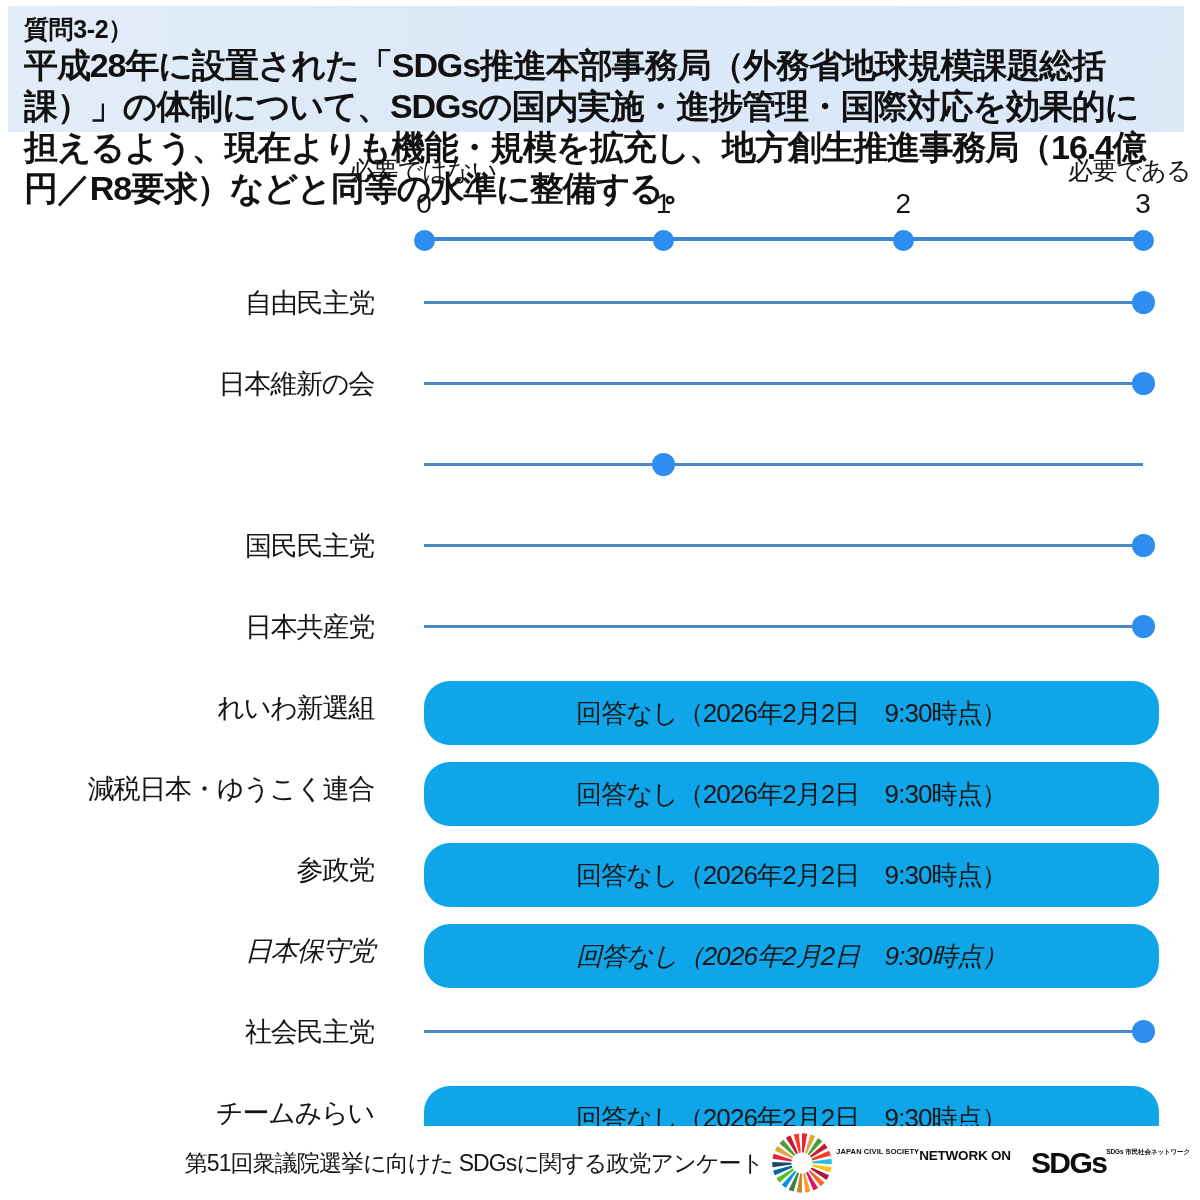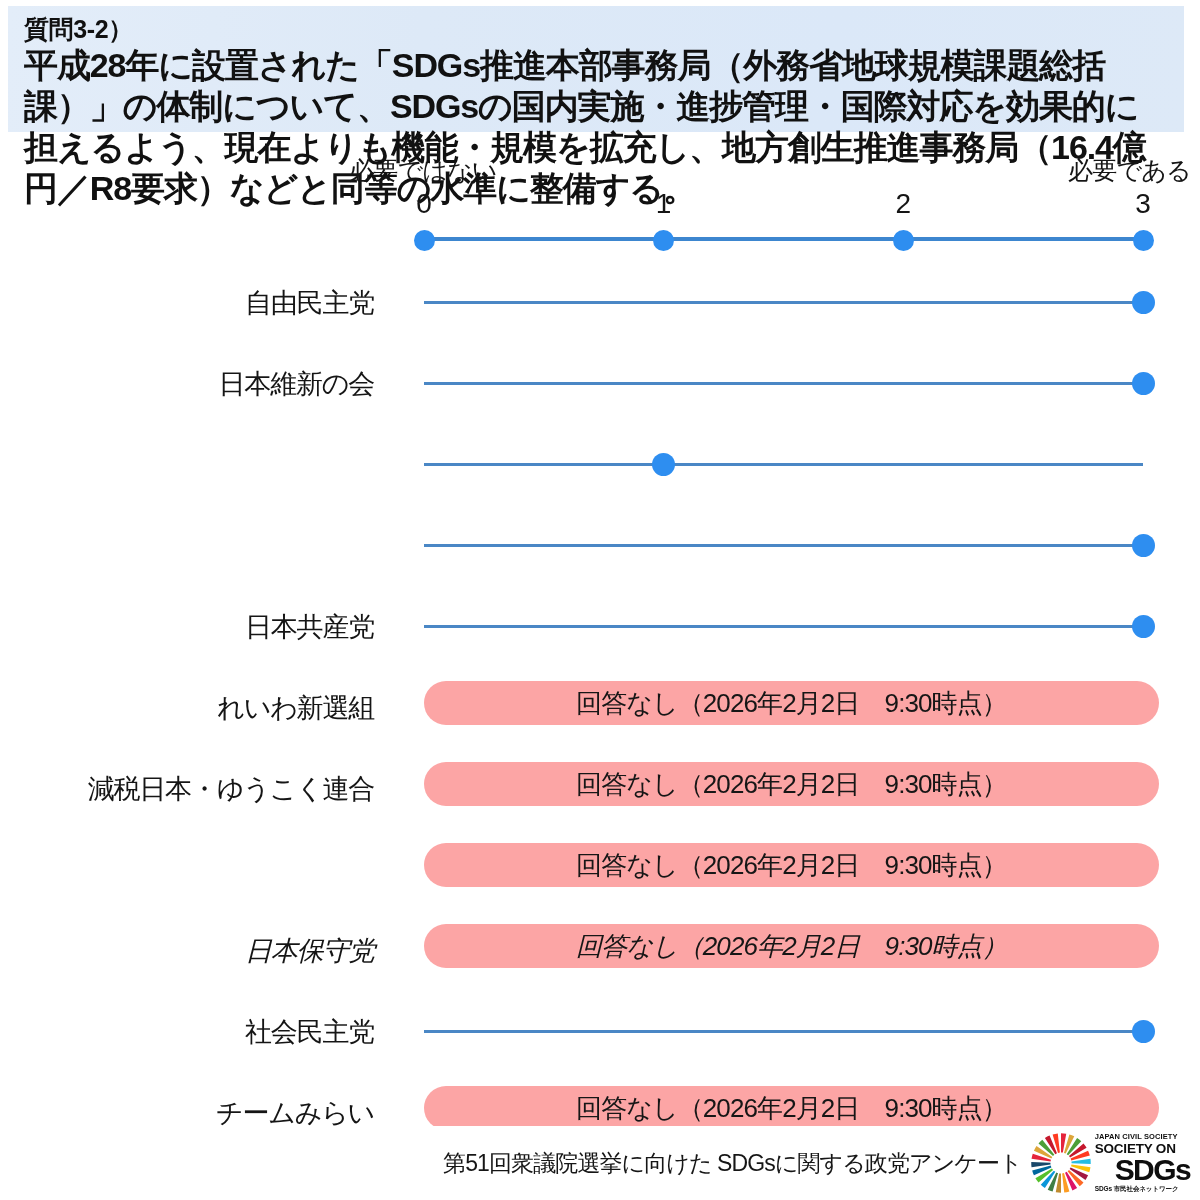--- a/index.html
+++ b/index.html
@@ -138,23 +138,23 @@
     margin-left: -11.5px;
     margin-top: -11.5px;
     border-radius: 50%;
     background: #2e8ef0;
   }
   .row-pill {
     position: absolute;
     left: 408px;
     top: 14px;
     width: 735px;
-    height: 44px;
+    height: 64px;
     border-radius: 26px;
-    background: #fca5a5;
+    background: #0ea5e9;
     display: flex;
     align-items: center;
     justify-content: center;
     font-size: 26px;
     color: #161616;
     letter-spacing: -0.9px;
     white-space: nowrap;
   }
 
   
@@ -179,21 +179,20 @@
     margin-right: 8px;
   }
   #footer-logo {
     display: flex;
     align-items: center;
     gap: 3px;
   }
   #logo-burst { width: 62px; height: 62px; display: block; }
   #logo-wordmark {
     display: flex;
-    flex-direction: column;
     justify-content: center;
     line-height: 1;
   }
   .logo-line-1 {
     font-size: 7.5px;
     font-weight: bold;
     color: #0e0e0e;
     letter-spacing: 0.1px;
     white-space: nowrap;
   }
@@ -260,37 +259,39 @@
       <div class="row" style="top: 211px;">
         <div class="row-label">日本維新の会</div>
         <div class="row-track"></div>
         <div class="row-dot" style="left: 1127px;"></div>
       </div>
       <div class="row" style="top: 292px;">
         <div class="row-track"></div>
         <div class="row-dot" style="left: 647.667px;"></div>
       </div>
       <div class="row" style="top: 373px;">
+        <div class="row-label">国民民主党</div>
         <div class="row-track"></div>
         <div class="row-dot" style="left: 1127px;"></div>
       </div>
       <div class="row" style="top: 454px;">
         <div class="row-label">日本共産党</div>
         <div class="row-track"></div>
         <div class="row-dot" style="left: 1127px;"></div>
       </div>
       <div class="row" style="top: 535px;">
         <div class="row-label">れいわ新選組</div>
         <div class="row-pill">回答なし（2026年2月2日　9:30時点）</div>
       </div>
       <div class="row" style="top: 616px; text-align: center;">
         <div class="row-label">減税日本・ゆうこく連合</div>
         <div class="row-pill">回答なし（2026年2月2日　9:30時点）</div>
       </div>
       <div class="row" style="top: 697px;">
+        <div class="row-label">参政党</div>
         <div class="row-pill">回答なし（2026年2月2日　9:30時点）</div>
       </div>
       <div class="row" style="top: 778px; font-style: italic;">
         <div class="row-label">日本保守党</div>
         <div class="row-pill">回答なし（2026年2月2日　9:30時点）</div>
       </div>
       <div class="row" style="top: 859px;">
         <div class="row-label">社会民主党</div>
         <div class="row-track"></div>
         <div class="row-dot" style="left: 1127px;"></div>
@@ -326,18 +327,18 @@
           <path d="M33.17303548802414 52.41935225064585 L2.488570789715233 56.83111223711769 A48 48 0 0 1 2.0281867886815377 48.355269864576144 L33.00998282099138 49.417491410370715 A17 17 0 0 0 33.17303548802414 52.41935225064585 Z" fill="#19486a"></path>
           <path d="M33.17303548802414 47.580647749354156 L2.488570789715226 43.16888776288232 A48 48 0 0 1 4.434756318559927 34.90667139922457 L33.86230952948998 44.6544461205587 A17 17 0 0 0 33.17303548802414 47.580647749354156 Z" fill="#e5243b"></path>
           <path d="M34.536256078973196 42.937944778967925 L6.337664222983129 30.06007937590943 A48 48 0 0 1 10.532750904570214 22.68084465362634 L36.022015945368615 40.324465814826 A17 17 0 0 0 34.536256078973196 42.937944778967925 Z" fill="#dda63a"></path>
           <path d="M37.152257235977615 38.86736752293015 L13.724020430995616 18.566684770626303 A48 48 0 0 1 19.828147291524047 12.668253400918509 L39.31413549908143 36.778339746158636 A17 17 0 0 0 37.152257235977615 38.86736752293015 Z" fill="#4c9f38"></path>
           <path d="M40.809106103254834 35.69868994186993 L24.049240762131284 9.619830424103327 A48 48 0 0 1 31.56788774600139 5.68005823722244 L43.47196024337549 34.30335395901628 A17 17 0 0 0 40.809106103254834 35.69868994186993 Z" fill="#c5192d"></path>
           <path d="M45.21054653369569 33.688619448553546 L36.47683727161137 3.944337266504128 A48 48 0 0 1 44.80088831530523 2.282401174303935 L48.158647945003935 33.10001708256598 A17 17 0 0 0 45.21054653369569 33.688619448553546 Z" fill="#ff3a21"></path>
         </g>
     </svg>
     <div id="logo-wordmark">
       <div class="logo-line-1">JAPAN CIVIL SOCIETY</div>
-      <div class="logo-line-2">SOCIETY ON</div>
+      <div class="logo-line-2">NETWORK ON</div>
       <div class="logo-line-3">SDGs</div>
       <div class="logo-line-4">SDGs 市民社会ネットワーク</div>
     </div>
   </div>
 </div>
 
 </body></html>

